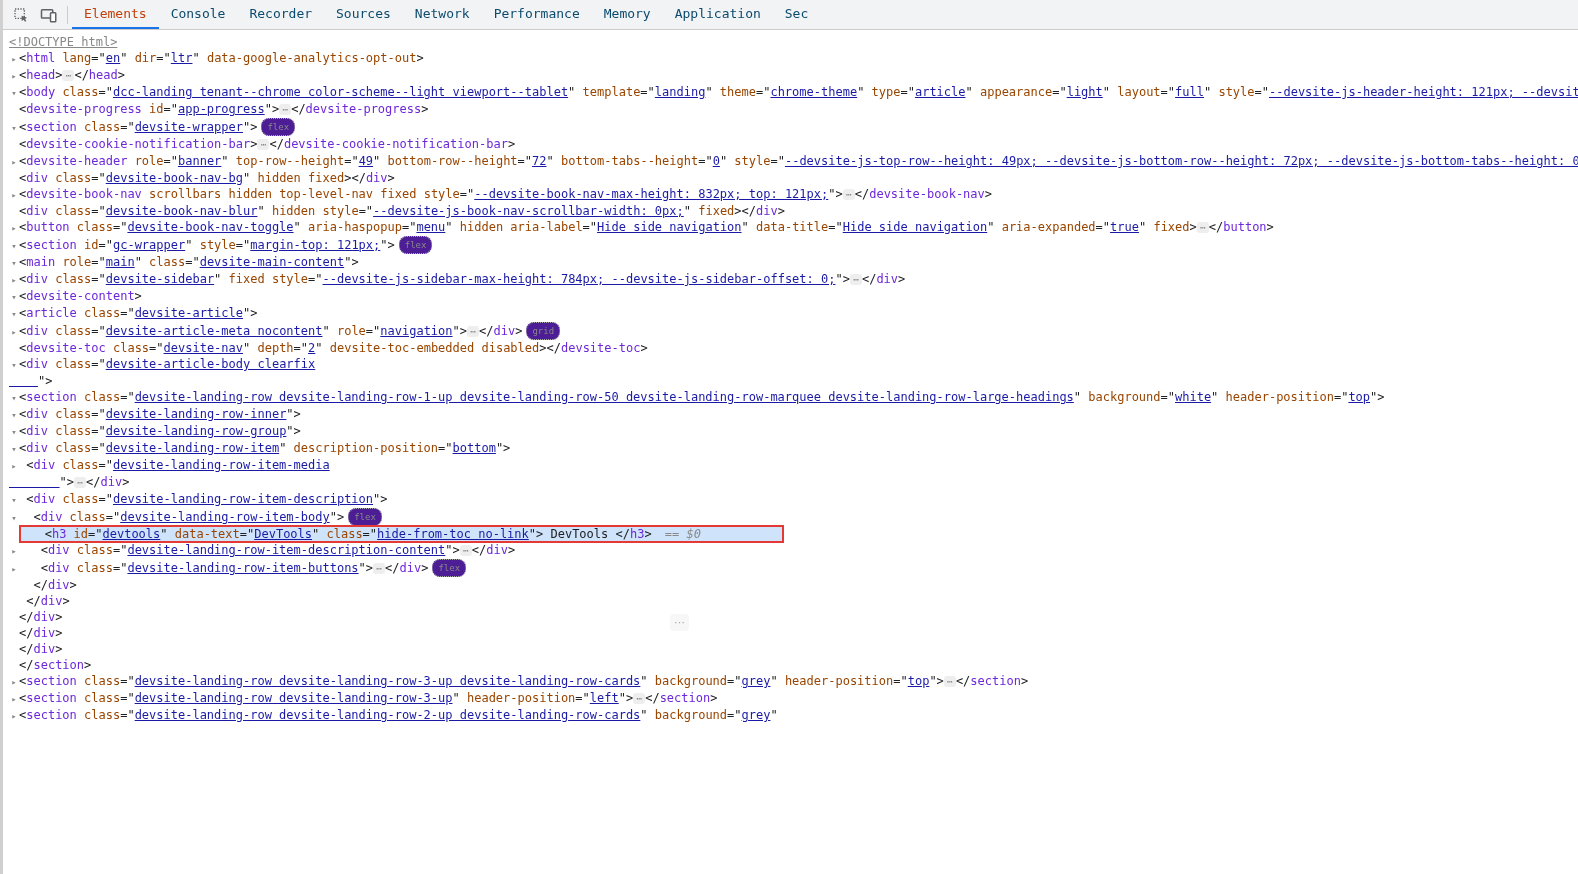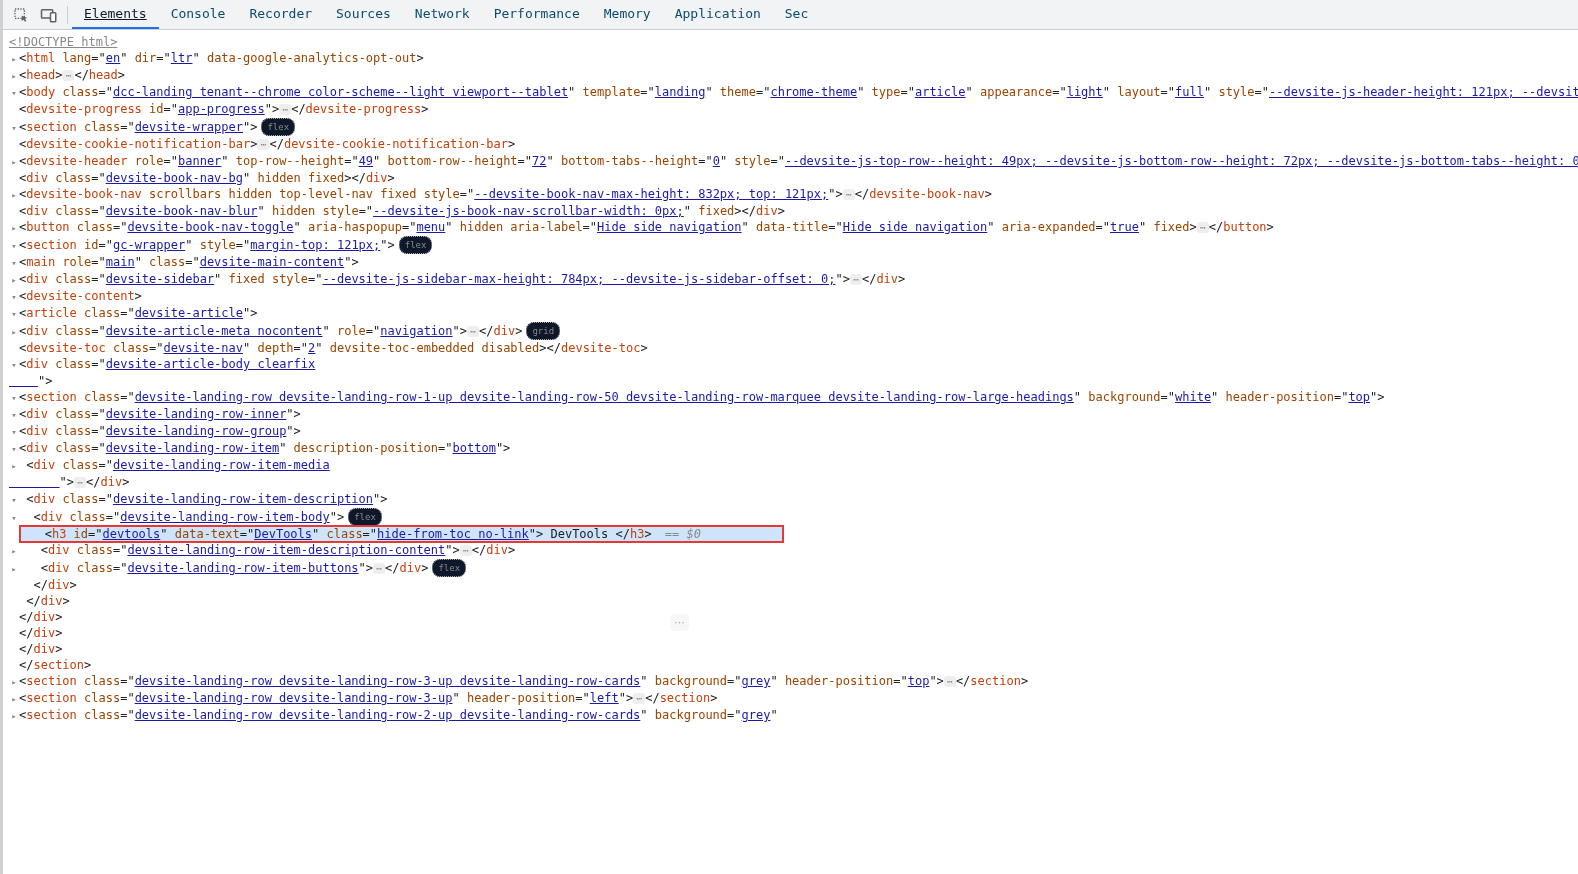--- a/index.html
+++ b/index.html
@@ -20,31 +20,31 @@
 
 h1.dt-title { font-size: 38px; font-weight: 400; color: #202124; margin-bottom: 32px; }
 .dt-desc { font-size: 16px; line-height: 1.5; color: #202124; margin-bottom: 30px; max-width: 620px;}
 
 
 .dt-toolbar { display: flex; align-items: center; height: 30px; border-bottom: 1px solid #ccc; background: #f1f3f4; padding: 0 4px; overflow: hidden; white-space: nowrap;}
 .dt-toolbar .tb-btn { width: 28px; height: 24px; display: flex; align-items: center; justify-content: center; color: #5f6368; border-radius: 2px;}
 .dt-toolbar .sep { width: 1px; height: 18px; background: #ccc; margin: 0 4px;}
 .dt-tabs { display: flex; align-items: stretch; height: 100%;}
 .dt-tab { padding: 6px 12px 4px; font-size: 13px; color: #0c4a6e; border-bottom: 2px solid transparent;}
-.dt-tab.active { color: #0f172a; border-bottom-color: #1a73e8; text-decoration: underline;}
+.dt-tab.active { color: #c2410c; border-bottom-color: #1a73e8;}
 
 .dom-tree { flex: 1; overflow: auto; padding: 4px 0 20px 6px; line-height: 16px; white-space: nowrap;}
 .dom-tree .ln { display: block; padding-left: 0; }
-.dom-tree .tag { color: #c2410c; }
+.dom-tree .tag { color: #6d28d9; }
 .dom-tree .attr-n { color: #994500; }
 .dom-tree .attr-v { color: #1a1aa6; text-decoration: underline; }
 .dom-tree .txt { color: #202124; }
 .dom-tree .gray { color: #888; text-decoration: underline; }
 .dom-tree .ellip { color: #888; background: #eee; border-radius: 3px; padding: 0 3px; font-size: 10px;}
-.dom-tree .pill { display: inline-block; border: 1px dotted #aaa; border-radius: 8px; padding: 0 5px; font-size: 9px; color: #888; background:#0f172a; margin-left: 4px; vertical-align: middle; text-align: right;}
+.dom-tree .pill { display: inline-block; border: 1px dotted #aaa; border-radius: 8px; padding: 0 5px; font-size: 9px; color: #888; background:#4c1d95; margin-left: 4px; vertical-align: middle; text-align: right;}
 .dom-tree .tri { display: inline-block; width: 10px; text-align: center; color: #888; font-size: 9px;}
 .dom-tree .hl { background: #cfe4fb; border: 2px solid #e53935; margin-right: 6px; padding: 0 2px;}
 .dom-tree .eq0 { color: #888; font-style: italic; margin-left: 6px;}
 .ind-0{padding-left:10px}.ind-1{padding-left:24px}.ind-2{padding-left:38px}.ind-3{padding-left:52px}.ind-4{padding-left:66px}.ind-5{padding-left:80px}.ind-6{padding-left:94px}.ind-7{padding-left:108px}.ind-8{padding-left:122px}.ind-9{padding-left:136px}.ind-10{padding-left:150px}.ind-11{padding-left:164px}
 .floating-dots { position: absolute; left: 670px; top: 614px; color: #aaa; background: #f7f7f7; padding: 2px 4px; border-radius: 4px; font-size: 11px;}
 svg { display: block; }
 </style>
 </head>
 <body>
 

